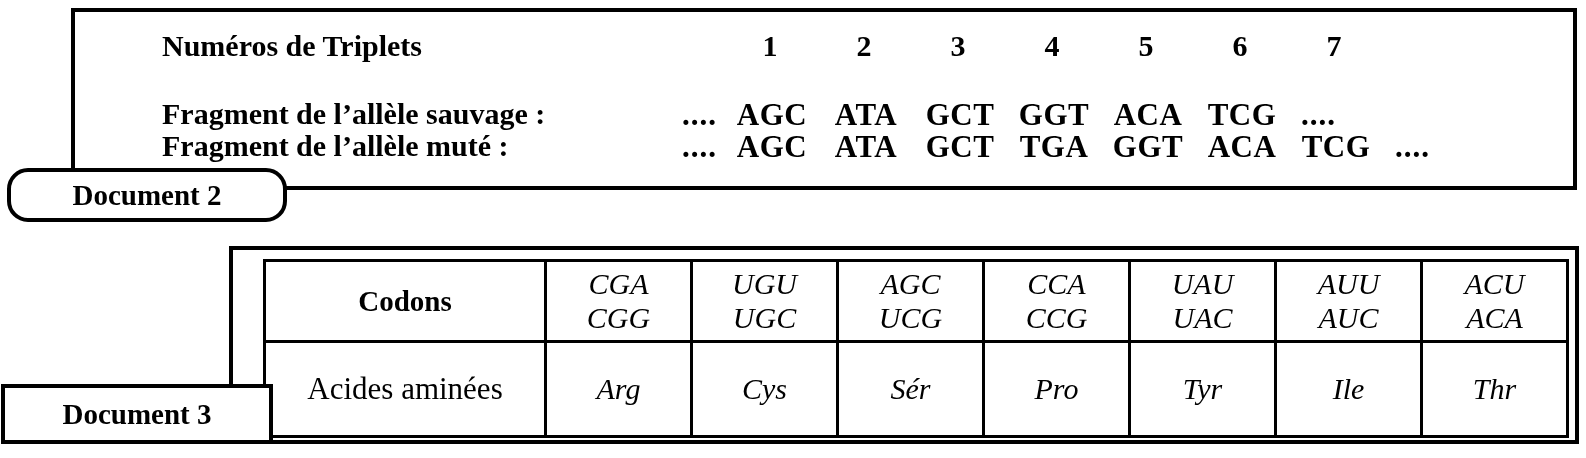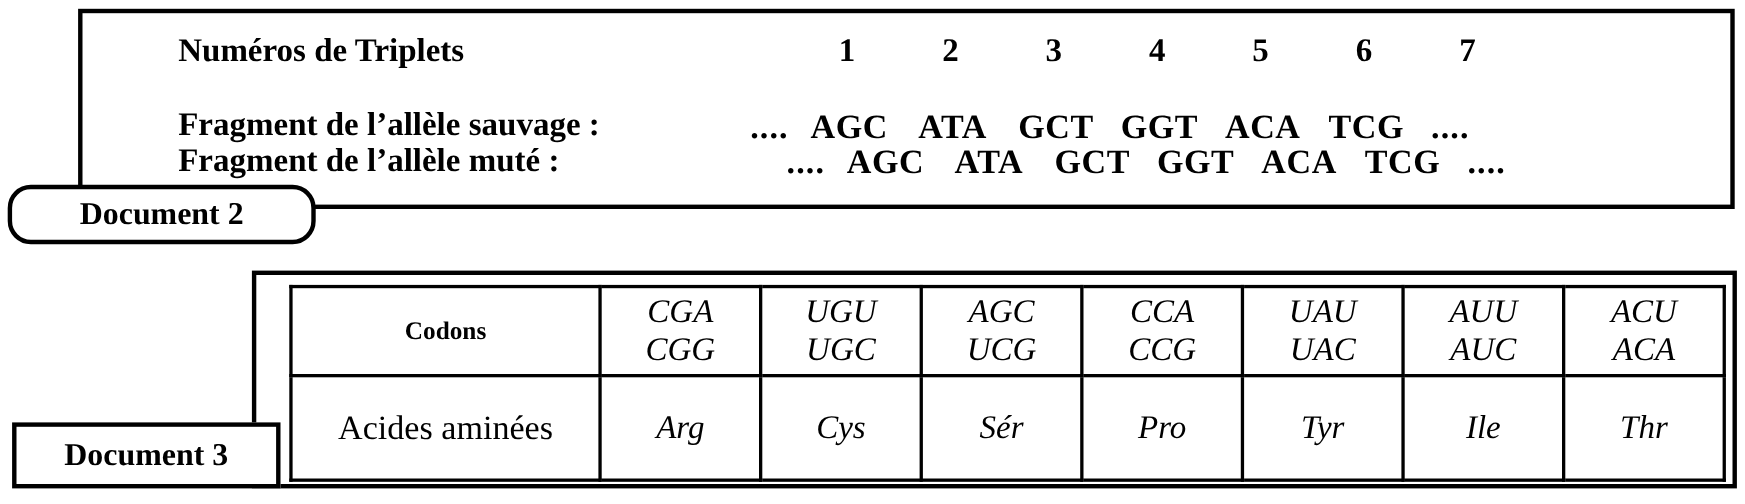--- a/index.html
+++ b/index.html
@@ -92,21 +92,21 @@
   .num-cell {
     width: 94px;
     flex: 0 0 94px;
     text-align: center;
     font-weight: bold;
     font-size: 30px;
   }
   #doc2-row-numbers { top: 26px; }
   #doc2-row-numbers .row-seq { padding-left: 41px; }
   #doc2-row-wild    { top: 94px; }
-  #doc2-row-mutant  { top: 126px; gap: 33px; }
+  #doc2-row-mutant  { top: 126px; }
 
   #doc2-label {
     left: 7px;
     top: 168px;
     width: 280px;
     height: 54px;
     font-size: 29px;
     border-radius: 21px;
   }
 
@@ -138,33 +138,33 @@
     vertical-align: middle;
     font-size: 30px;
     line-height: 1.12;
     padding: 0;
   }
   #doc3-table tr.row-codons td { height: 78px; }
   #doc3-table tr.row-amino  td { height: 92px; }
   #doc3-table td.head-cell {
     width: 278px;
     font-weight: bold;
-    font-size: 23px;
+    font-size: 29px;
   }
   #doc3-table td.head-cell.amino-head {
     font-weight: normal;
     font-size: 31px;
   }
   #doc3-table td.codon-col { width: 143px; font-style: italic; }
   .codon-stack span { display: block; }
 
   #doc3-label {
-    left: 11px;
+    left: 1px;
     top: 384px;
-    width: 244px;
+    width: 272px;
     height: 60px;
     font-size: 29px;
     text-align: right;
   }
 </style>
 </head>
 <body>
 
 <div id="doc2-frame"></div>
 
@@ -197,20 +197,21 @@
     </div>
   </div>
 
   <div class="doc2-row" id="doc2-row-mutant">
     <div class="row-label">Fragment de l’allèle muté :</div>
     <div class="row-seq">
       <span class="seq-dots lead">....</span>
       <span class="codon-cell">AGC</span>
       <span class="codon-cell">ATA</span>
       <span class="codon-cell">GCT</span>
+      <span class="codon-cell">TGA</span>
       <span class="codon-cell">GGT</span>
       <span class="codon-cell">ACA</span>
       <span class="codon-cell">TCG</span>
       <span class="seq-dots trail">....</span>
     </div>
   </div>
 
 </div>
 
 <div class="doc-label" id="doc2-label">Document 2</div>

